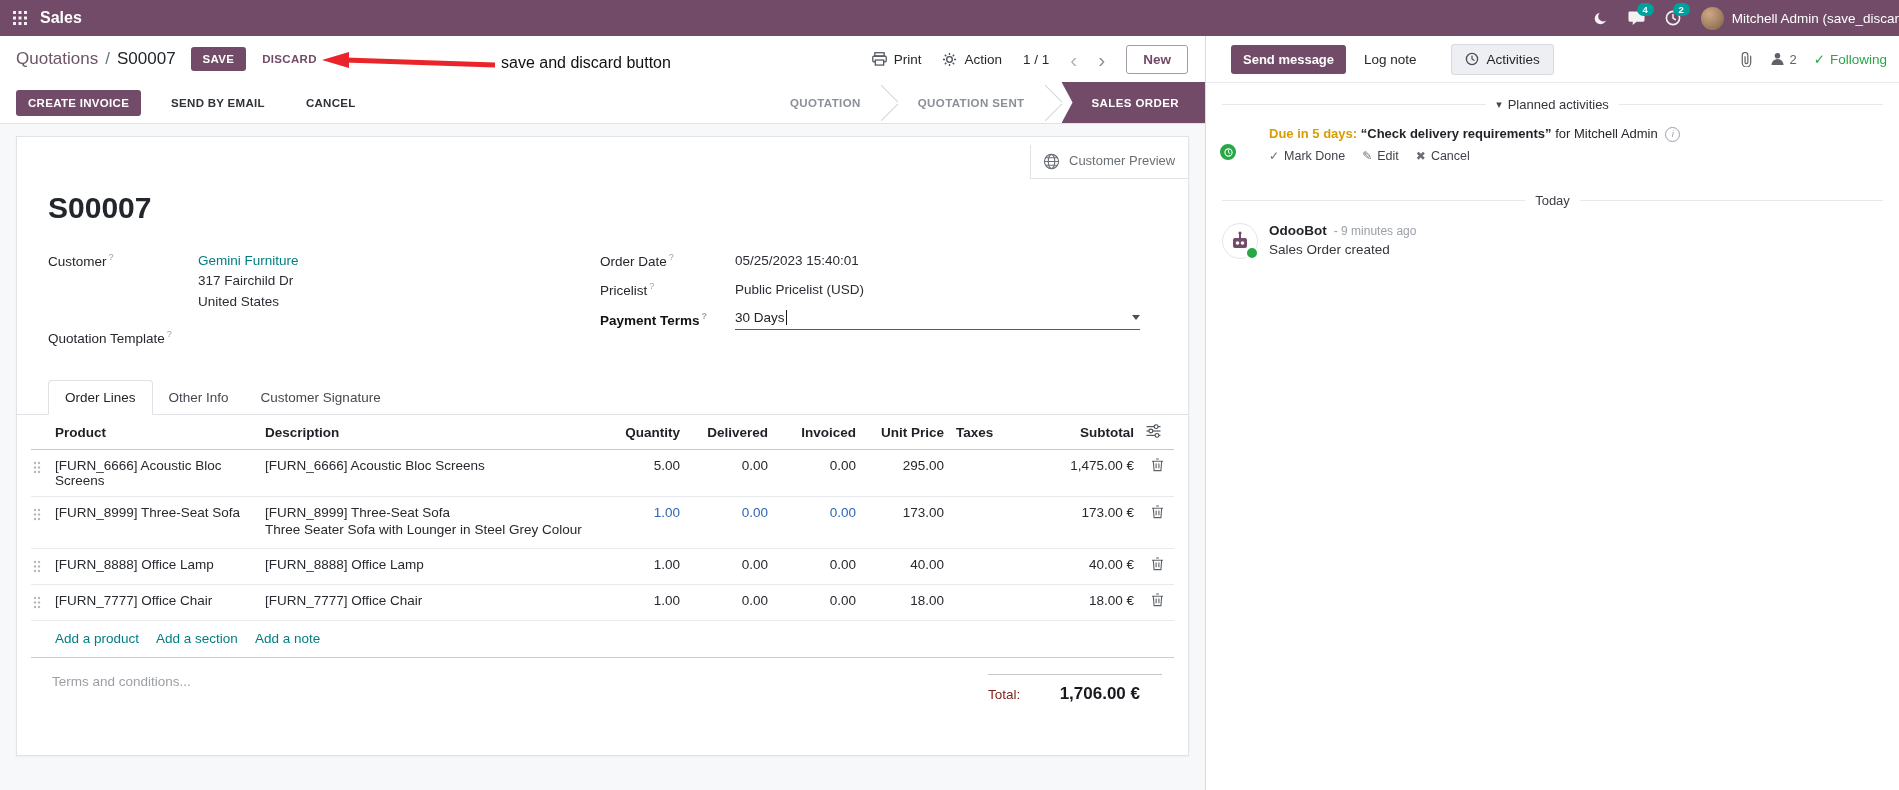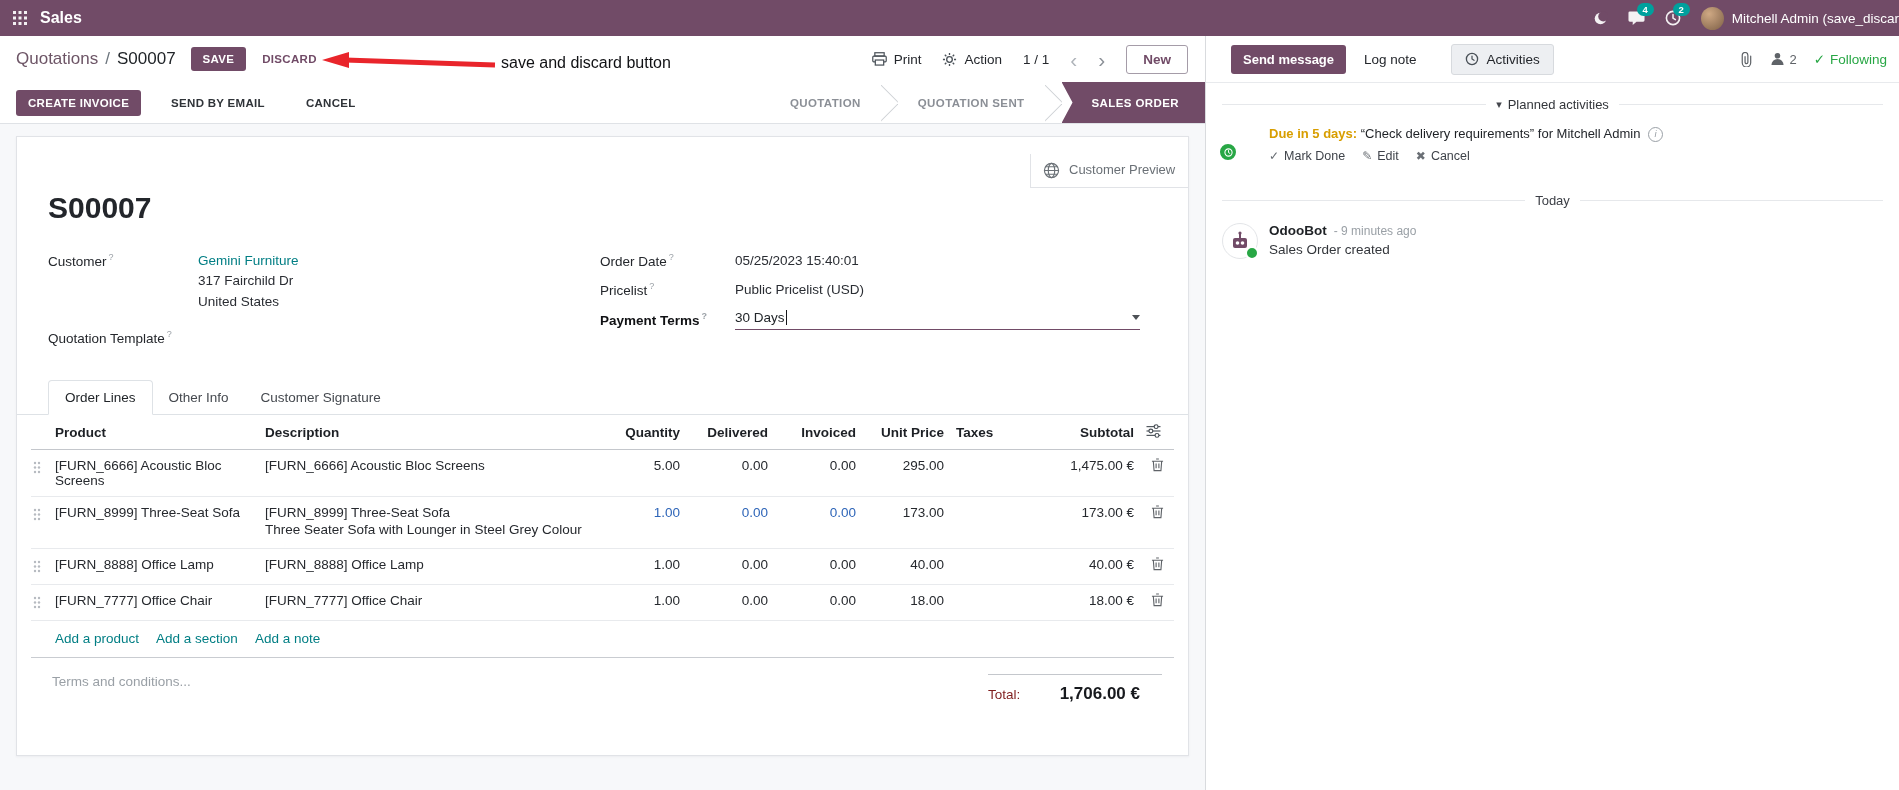--- a/index.html
+++ b/index.html
@@ -43,21 +43,21 @@
   .btn-flat-sm{background:none;color:#2f3338;border:none;font-size:11.5px;font-weight:700;letter-spacing:.3px;padding:7px 11px;cursor:pointer;}
   .stages{display:flex;align-items:stretch;}
   .stage{display:flex;align-items:center;padding:0 20px;font-size:11.5px;font-weight:600;letter-spacing:.4px;color:#8b8f96;background:#fff;cursor:pointer;}
   .stage.active{background:#714B67;color:#fff;clip-path:polygon(0 0,100% 0,100% 100%,0 100%,11px 50%);padding:0 26px 0 30px;}
   .chevsep{width:17px;position:relative;overflow:hidden;}
   .chevsep::before{content:"";position:absolute;left:-14px;top:50%;width:26px;height:26px;transform:translateY(-50%) rotate(45deg);border-top:1px solid #cdd0d4;border-right:1px solid #cdd0d4;}
 
   
   .sheet-area{flex:1;background:#f7f8fa;overflow:hidden;}
   .sheet{position:relative;margin:12px 16px 0;height:620px;background:#fff;border:1px solid #e1e3e7;box-shadow:0 1px 2px rgba(60,60,80,.06);box-sizing:border-box;}
-  .preview-btn{position:absolute;top:17px;right:0;width:158px;display:flex;align-items:center;gap:9px;padding:8px 10px 8px 12px;border-left:1px solid #e1e3e7;border-bottom:1px solid #e1e3e7;color:#6a7076;font-size:13px;line-height:1.25;cursor:pointer;box-sizing:border-box;background:#fff;}
+  .preview-btn{position:absolute;top:8px;right:0;width:158px;display:flex;align-items:center;gap:9px;padding:8px 10px 8px 12px;border-left:1px solid #e1e3e7;border-bottom:1px solid #e1e3e7;color:#6a7076;font-size:13px;line-height:1.25;cursor:pointer;box-sizing:border-box;background:#fff;}
   .sheet-pad{padding:54px 48px 0 31px;}
   h1.otitle{margin:0 0 26px;font-size:30px;font-weight:600;color:#23262b;}
   .fields{display:flex;}
   .fcol-left{flex:0 0 450px;}
   .fspacer{flex:1;}
   .fcol-right{flex:0 0 540px;}
   .frow{display:flex;margin-bottom:9px;}
   .flabel{width:150px;flex-shrink:0;color:#24272c;padding-top:1px;}
   .fcol-right .flabel{width:135px;}
   .flabel.bold{font-weight:700;color:#101114;}
@@ -108,21 +108,21 @@
   .planned{margin-top:14px;}
   .cap{display:flex;align-items:center;gap:6px;cursor:pointer;}
   .caret{font-size:11px;color:#44474d;font-style:normal;}
   .today-div{margin-top:28px;color:#3b3e45;}
   .activity{display:flex;gap:11px;padding:12px 16px 0;}
   .act-av{position:relative;width:36px;height:36px;flex-shrink:0;}
   .act-ph{width:36px;height:36px;border-radius:50%;background:radial-gradient(circle at 40% 30%,#d8cfc5,#8c8477);}
   .badge-clock{position:absolute;left:-4px;bottom:-2px;width:16px;height:16px;border-radius:50%;background:#28a745;border:2px solid #fff;display:flex;align-items:center;justify-content:center;box-sizing:content-box;}
   .act-body{font-size:13px;line-height:1.5;}
   .due{color:#D89E00;font-weight:700;}
-  .summary{font-weight:400;color:#1e2125;}
+  .summary{font-weight:700;color:#1e2125;}
   .assignee{color:#24272c;}
   .info-i{display:inline-flex;width:13px;height:13px;border:1px solid #9aa0a6;border-radius:50%;color:#9aa0a6;font-size:9.5px;align-items:center;justify-content:center;font-style:italic;vertical-align:1px;margin-left:4px;cursor:pointer;}
   .act-actions{display:flex;gap:17px;margin-top:3px;color:#3f434a;font-size:12.5px;}
   .act-actions .aa{cursor:pointer;display:flex;gap:5px;align-items:center;}
   .icn{color:#6a6f75;font-size:12px;font-style:normal;}
   .message{display:flex;gap:11px;padding:15px 16px 0;}
   .bot-av{position:relative;width:36px;height:36px;border-radius:50%;border:1px solid #e3e5e8;background:#fff;display:flex;align-items:center;justify-content:center;flex-shrink:0;box-sizing:border-box;}
   .status-dot{position:absolute;right:-2px;bottom:-2px;width:10px;height:10px;border-radius:50%;background:#28a745;border:2px solid #fff;}
   .msg-head{display:flex;align-items:baseline;gap:7px;}
   .msg-author{font-weight:700;font-size:13.5px;color:#1e2125;}

